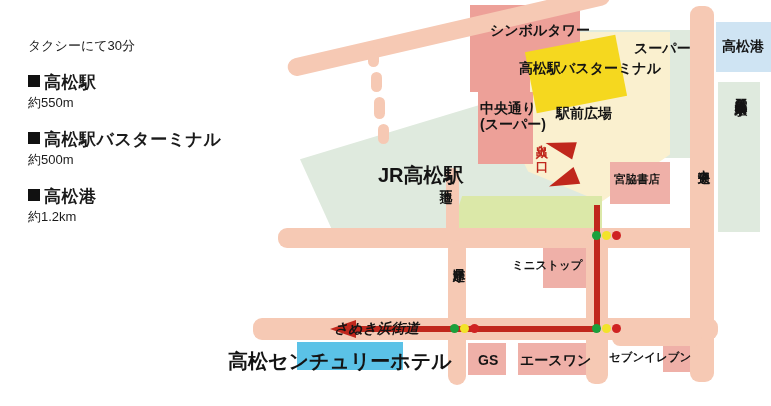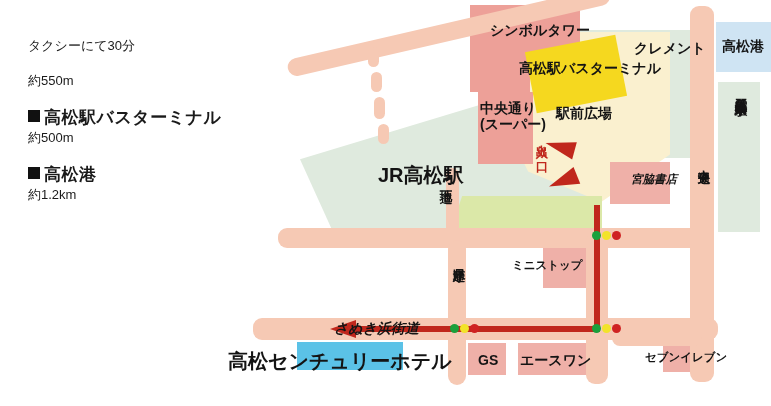--- a/index.html
+++ b/index.html
@@ -47,20 +47,21 @@
 
 <div id="root">
 
   <div class="info">
 
     <div class="info-block">
       <div class="info-sub">タクシーにて30分</div>
     </div>
 
     <div class="info-block">
+      <div class="info-head"><span class="sq"></span><span>高松駅</span></div>
       <div class="info-sub">約550m</div>
     </div>
 
     <div class="info-block">
       <div class="info-head"><span class="sq"></span><span>高松駅バスターミナル</span></div>
       <div class="info-sub">約500m</div>
     </div>
 
     <div class="info-block">
       <div class="info-head"><span class="sq"></span><span>高松港</span></div>
@@ -153,43 +154,43 @@
     <i class="r"></i>
   </div>
 
   <div class="hotel-box" style="left:297px;top:342px;width:106px;height:28px;"></div>
   <div class="lbl-big" style="left:228px;top:348px;">高松センチュリーホテル</div>
 
   <div class="lbl-big" style="left:378px;top:162px;">JR高松駅</div>
 
   <div class="lbl" style="left:490px;top:22px;">シンボルタワー</div>
 
-  <div class="lbl" style="left:634px;top:40px;">クレメント</div>
+  <div class="lbl" style="left:634px;top:40px;">スーパー</div>
 
   <div class="lbl" style="left:519px;top:60px;">高松駅バスターミナル</div>
 
   <div class="lbl" style="left:480px;top:100px;">中央通り</div>
   <div class="lbl" style="left:480px;top:116px;">(スーパー)</div>
 
   <div class="lbl" style="left:556px;top:105px;">駅前広場</div>
 
   <div class="lbl-v" style="left:533px;top:135px;color:#c0271c;">出入り口</div>
 
   <div class="lbl-v" style="left:437px;top:180px;">地下道</div>
 
 
-  <div class="lbl-sm" style="left:631px;top:172px;font-style:italic;">宮脇書店</div>
+  <div class="lbl-sm" style="left:614px;top:172px;">宮脇書店</div>
 
   <div class="lbl-sm" style="left:512px;top:258px;">ミニストップ</div>
 
   <div class="lbl" style="left:478px;top:352px;">GS</div>
 
   <div class="lbl" style="left:520px;top:352px;">エースワン</div>
 
-  <div class="lbl-sm" style="left:645px;top:350px;">セブンイレブン</div>
+  <div class="lbl-sm" style="left:609px;top:350px;">セブンイレブン</div>
 
   <div class="lbl" style="left:722px;top:38px;">高松港</div>
 
   <div class="lbl-v" style="left:732px;top:88px;">琴電高松築港駅</div>
 
   <div class="lbl-v" style="left:695px;top:160px;">中央通り</div>
 
   <div class="lbl-v" style="left:450px;top:258px;">県庁通り</div>
 
   <div class="lbl" style="left:334px;top:320px;font-style:italic;">さぬき浜街道</div>

